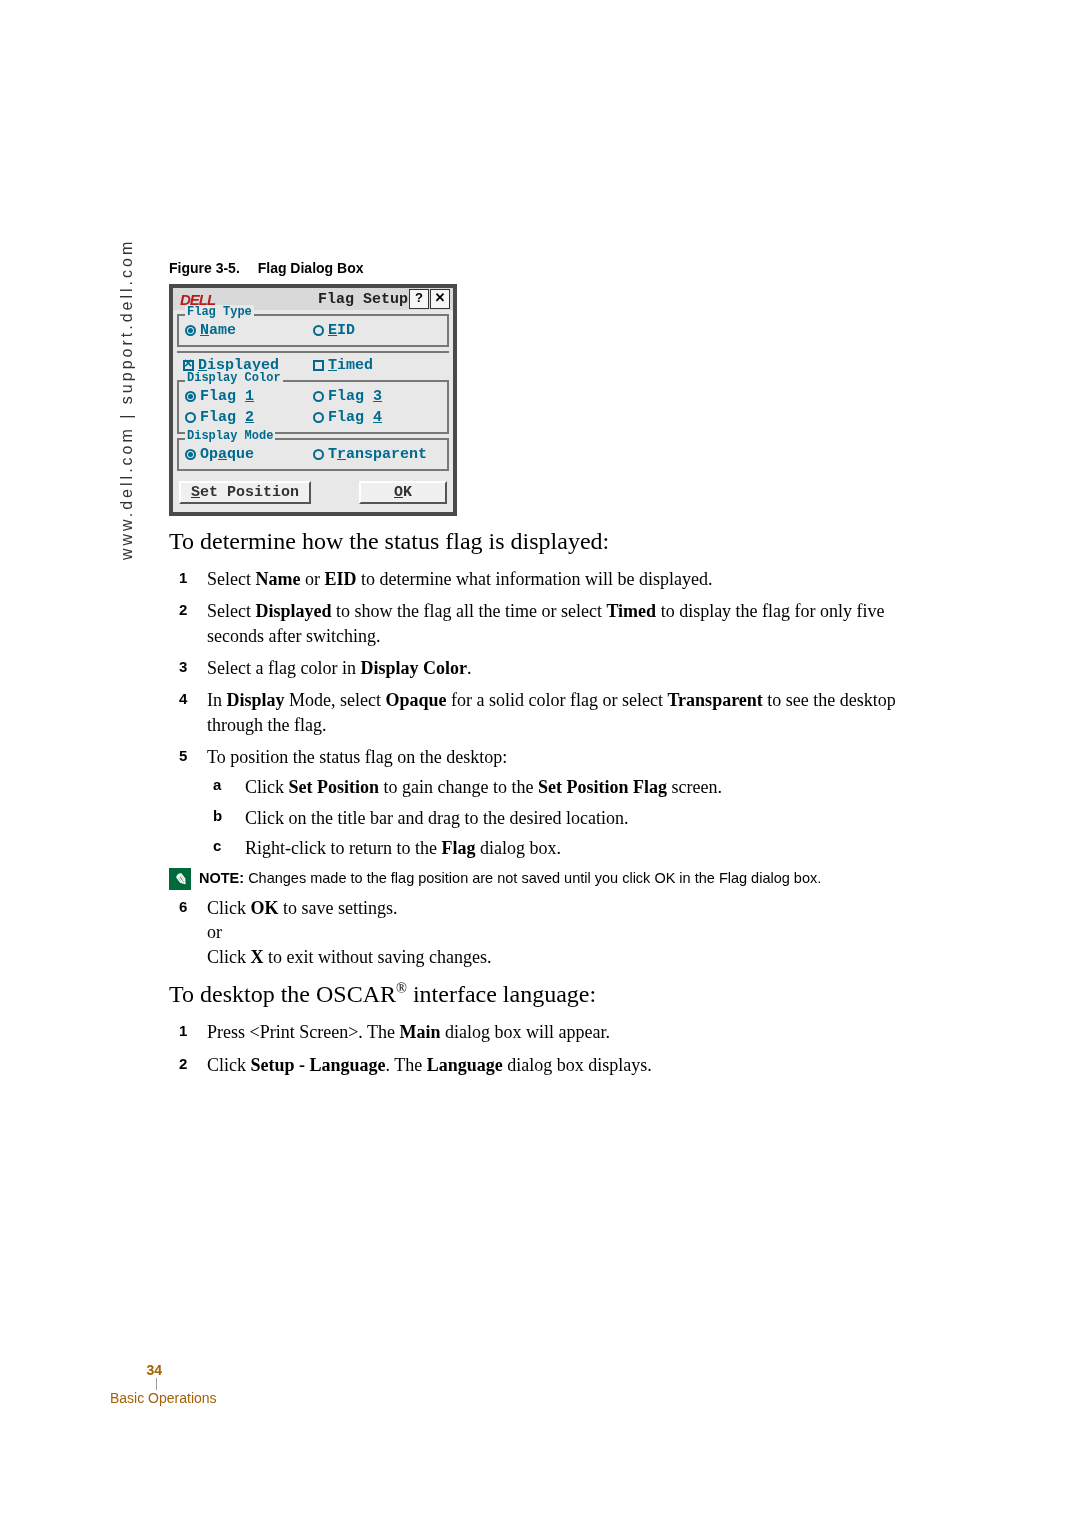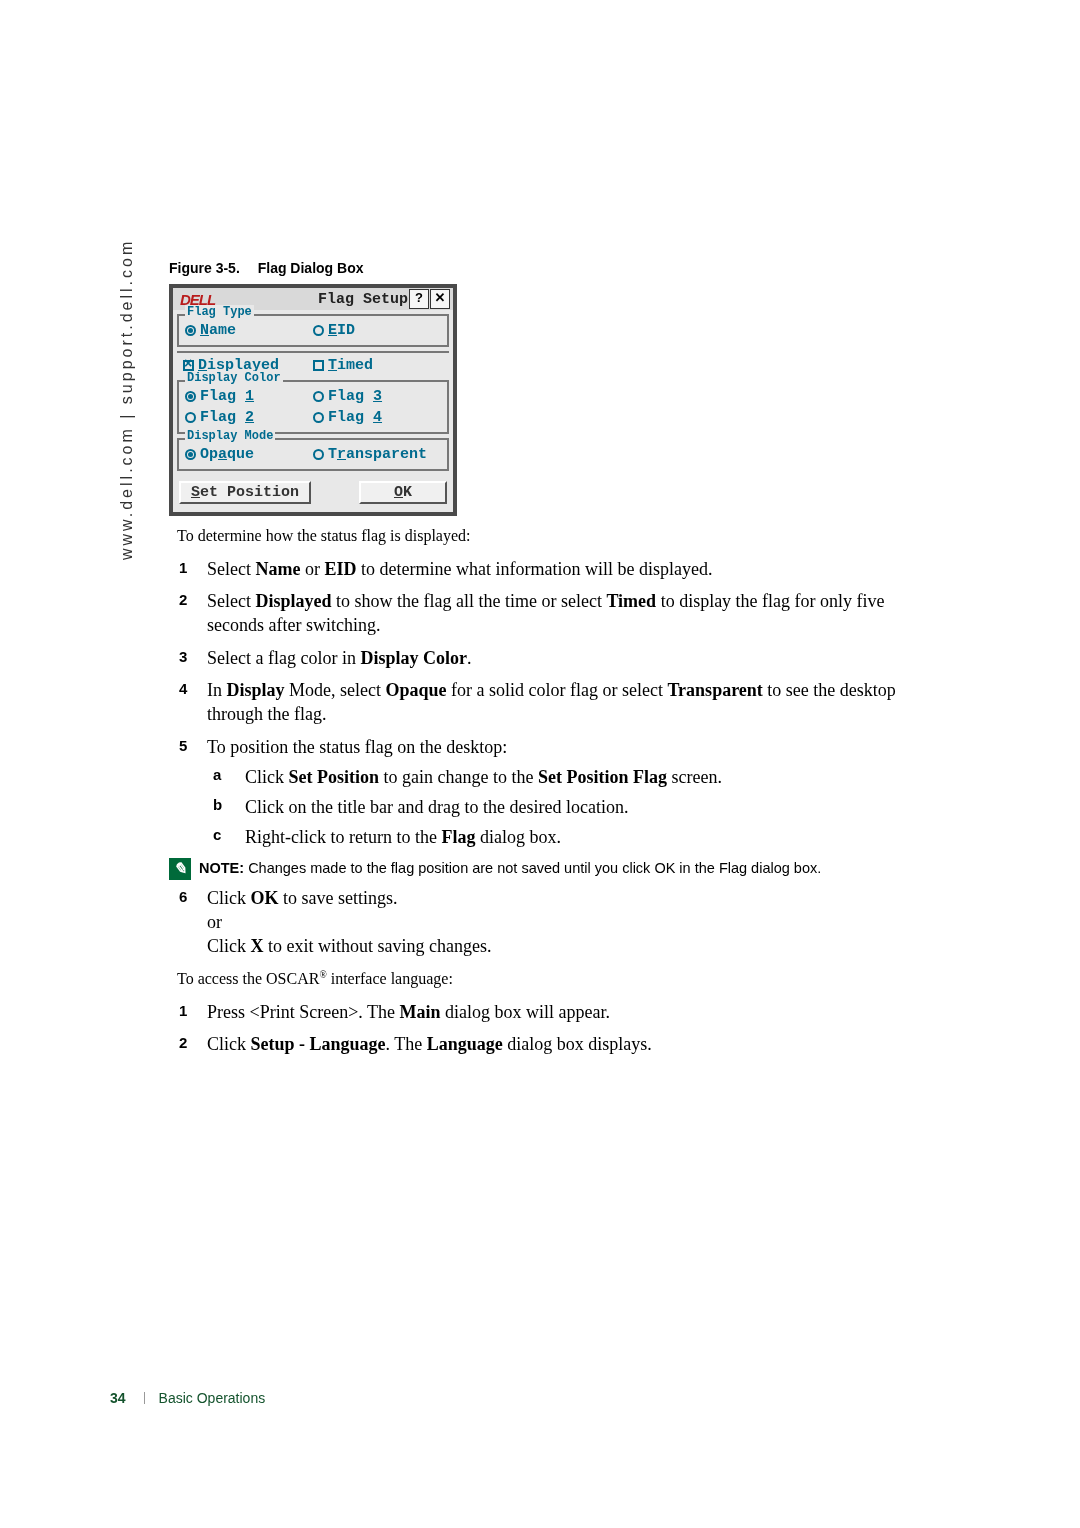--- a/index.html
+++ b/index.html
@@ -158,23 +158,23 @@
     padding: 1px 10px;
     font-family: "Courier New", monospace;
     font-weight: bold;
     color: #333;
     text-align: center;
   }
   .dlg-btn.ok { width: 64px; margin-left: auto; }
 
   
   .body-p {
-    font-size: 16px;
+    font-size: 24px;
     line-height: 1.3;
-    margin: 10px 8px;
+    margin: 10px 0;
   }
   ol.steps {
     list-style: none;
     padding: 0;
     margin: 6px 0;
     counter-reset: step;
   }
   ol.steps > li {
     counter-increment: step;
     position: relative;
@@ -248,21 +248,22 @@
   sup { font-size: 0.6em; }
 
   .footer {
     position: absolute;
     left: 110px;
     bottom: 122px;
     display: flex;
     align-items: center;
     font-family: Arial, Helvetica, sans-serif;
     font-size: 14px;
-    color: #14532d;
+    color: #a16207;
+    flex-direction: column;
   }
   .footer .pnum { font-weight: bold; margin-right: 18px; }
   .footer .divider {
     width: 1px;
     height: 12px;
     background: #999;
     margin-right: 14px;
   }
 </style>
 </head>
@@ -409,21 +410,21 @@
     <ol class="steps" start="6" style="counter-reset: step 5;">
       <li>
         <span>Click </span><span class="b">OK</span><span> to save settings.</span><br>
         <span>or</span><br>
         <span>Click </span><span class="b">X</span><span> to exit without saving changes.</span>
       </li>
     </ol>
 
 
     <p class="body-p">
-      <span>To access the OSCAR</span><sup>®</sup><span> interface language:</span>
+      <span>To desktop the OSCAR</span><sup>®</sup><span> interface language:</span>
     </p>
 
     <ol class="steps">
       <li>
         <span>Press &lt;Print Screen&gt;. The </span><span class="b">Main</span><span> dialog box will appear.</span>
       </li>
       <li>
         <span>Click </span><span class="b">Setup - Language</span><span>. The </span><span class="b">Language</span><span> dialog box displays.</span>
       </li>
     </ol>

